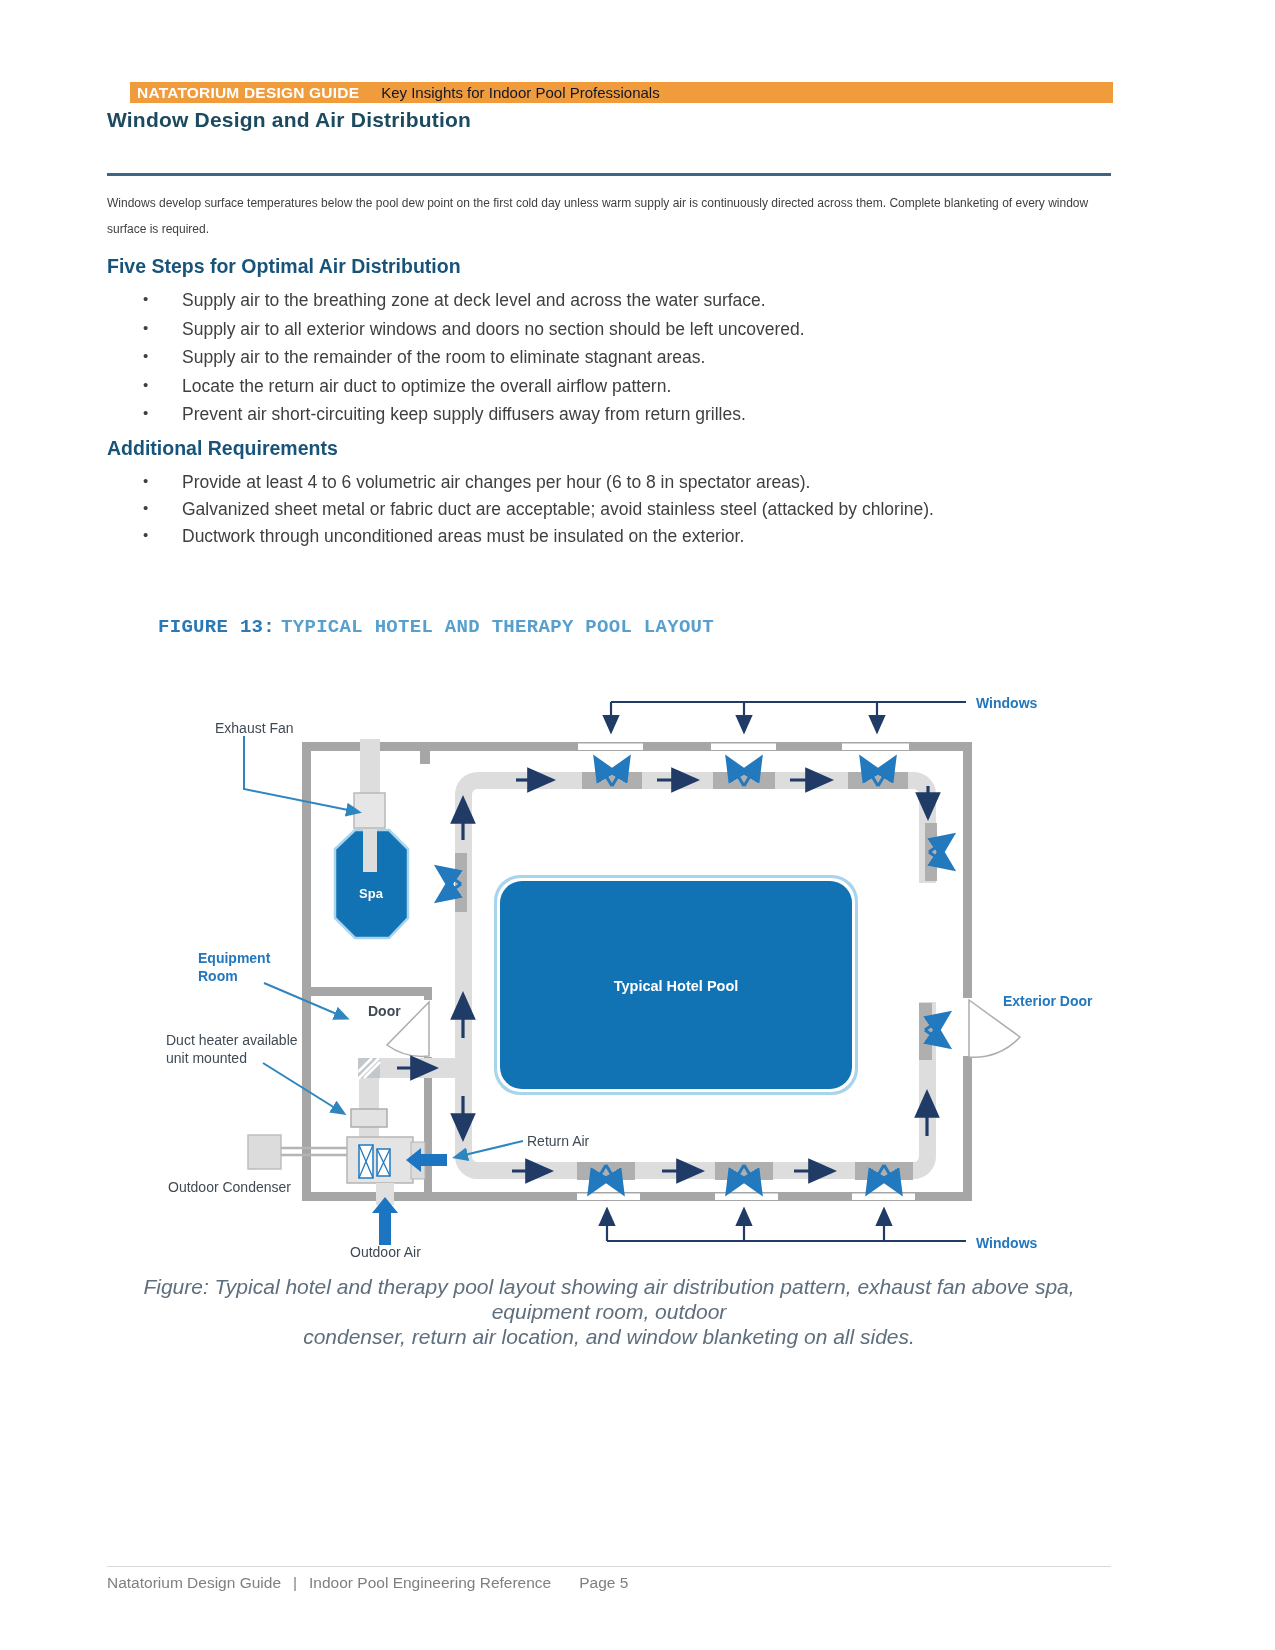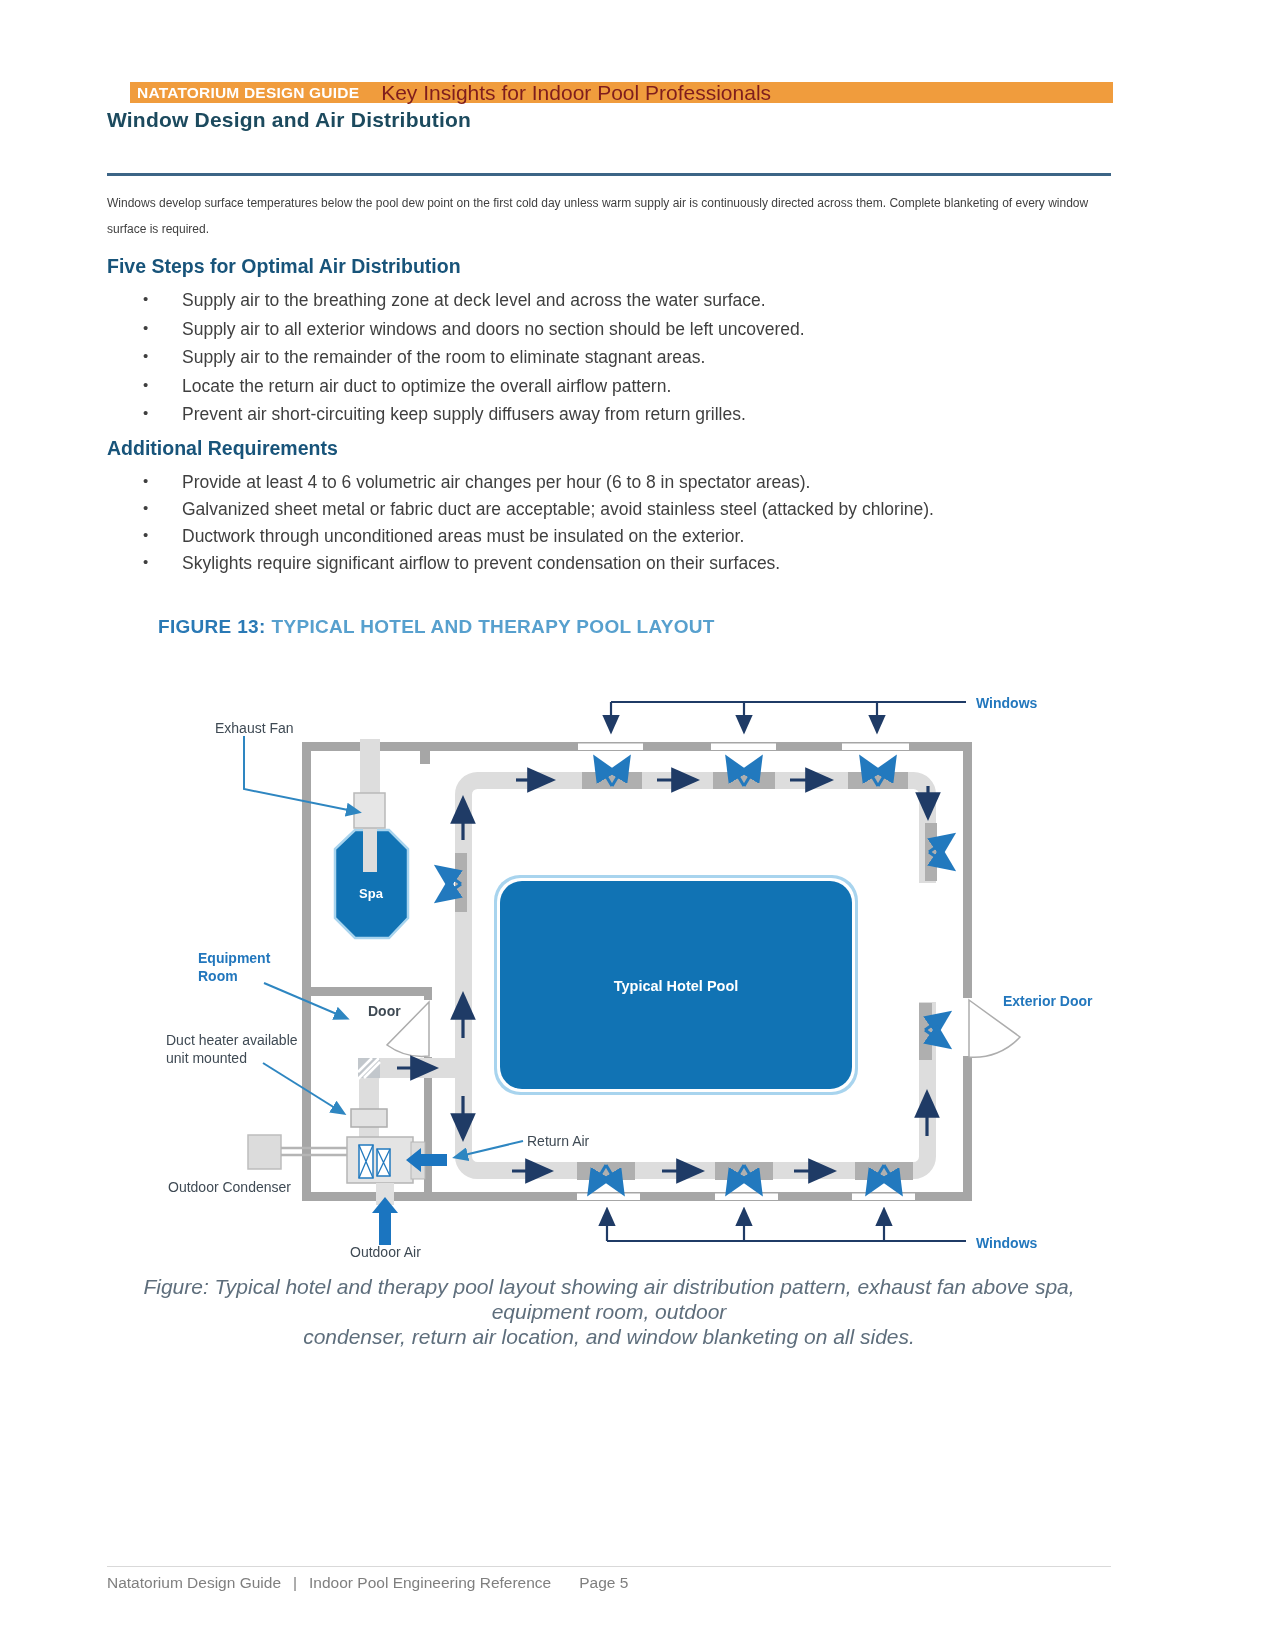--- a/index.html
+++ b/index.html
@@ -3,33 +3,33 @@
 <meta charset="utf-8">
 <style>
   html,body{margin:0;padding:0;background:#ffffff;}
   body{width:1275px;height:1650px;position:relative;overflow:hidden;
        font-family:"Liberation Sans",sans-serif;-webkit-font-smoothing:antialiased;}
   .abs{position:absolute;}
   
   .banner{left:130px;top:82px;width:983px;height:21px;background:#F09C3D;
           display:flex;align-items:center;}
   .banner .b-title{color:#fff;font-weight:bold;font-size:15.5px;margin-left:7px;letter-spacing:.2px;}
-  .banner .b-sub{color:#7f1d1d;font-size:21px;margin-left:22px;}
+  .banner .b-sub{color:#0f172a;font-size:15px;margin-left:22px;}
   .page-title{left:107px;top:108px;font-size:21px;font-weight:bold;color:#1C4A5E;letter-spacing:.2px;}
   .title-rule{left:107px;top:173px;width:1004px;height:3px;background:#3C6586;}
   
   .intro{left:107px;top:190px;width:1012px;font-size:12px;line-height:26px;color:#3F3F3F;}
   .h2{left:107px;font-size:19.5px;font-weight:bold;color:#18547A;}
   .ul{left:143px;width:960px;color:#3F3F3F;font-size:17.5px;}
   .li{display:flex;}
   .ul1 .li{height:28.5px;align-items:flex-start;}
   .ul2 .li{height:27px;align-items:flex-start;}
   .li::before{content:"\2022";font-size:15px;width:39px;flex:0 0 39px;color:#3F3F3F;}
   
-  .fig-head{left:158px;top:616px;font-size:19px;letter-spacing:.3px;}
+  .fig-head{left:158px;top:616px;font-size:19px;letter-spacing:.3px;font-family:Liberation Mono, monospace;}
   .fig-head .fl{color:#2A79B5;font-weight:bold;}
   .fig-head .ft{color:#57A0CE;font-weight:bold;margin-left:6px;}
   .caption{left:107px;top:1274px;width:1004px;text-align:center;
            font-style:italic;font-size:21px;line-height:25px;color:#5E6E7C;}
   
   .footer-rule{left:107px;top:1566px;width:1004px;height:1px;background:#D9D9D9;}
   .footer{left:107px;top:1574px;font-size:15.5px;color:#7F7F7F;display:flex;align-items:center;}
   .footer .sep{margin:0 12px;}
   .footer .pg{margin-left:28px;}
   svg text{font-family:"Liberation Sans",sans-serif;}
@@ -73,23 +73,20 @@
 <div class="abs h2" style="top:437px;">Additional Requirements</div>
 <div class="abs ul ul2" style="top:472px;">
   <div class="li">
       <span>Provide at least 4 to 6 volumetric air changes per hour (6 to 8 in spectator areas).</span>
     </div>
   <div class="li">
       <span>Galvanized sheet metal or fabric duct are acceptable; avoid stainless steel (attacked by chlorine).</span>
     </div>
   <div class="li">
       <span>Ductwork through unconditioned areas must be insulated on the exterior.</span>
-    </div>
-  <div class="li">
-      <span>Skylights require significant airflow to prevent condensation on their surfaces.</span>
     </div>
 </div>
 
 <div class="abs fig-head">
   <span class="fl">FIGURE 13:</span><span class="ft">TYPICAL HOTEL AND THERAPY POOL LAYOUT</span>
 </div>
 
 <svg class="abs" style="left:0;top:0;" width="1275" height="1650" viewBox="0 0 1275 1650">
   <defs>
     <marker id="mN" markerWidth="9" markerHeight="8" refX="6.5" refY="4" orient="auto">

